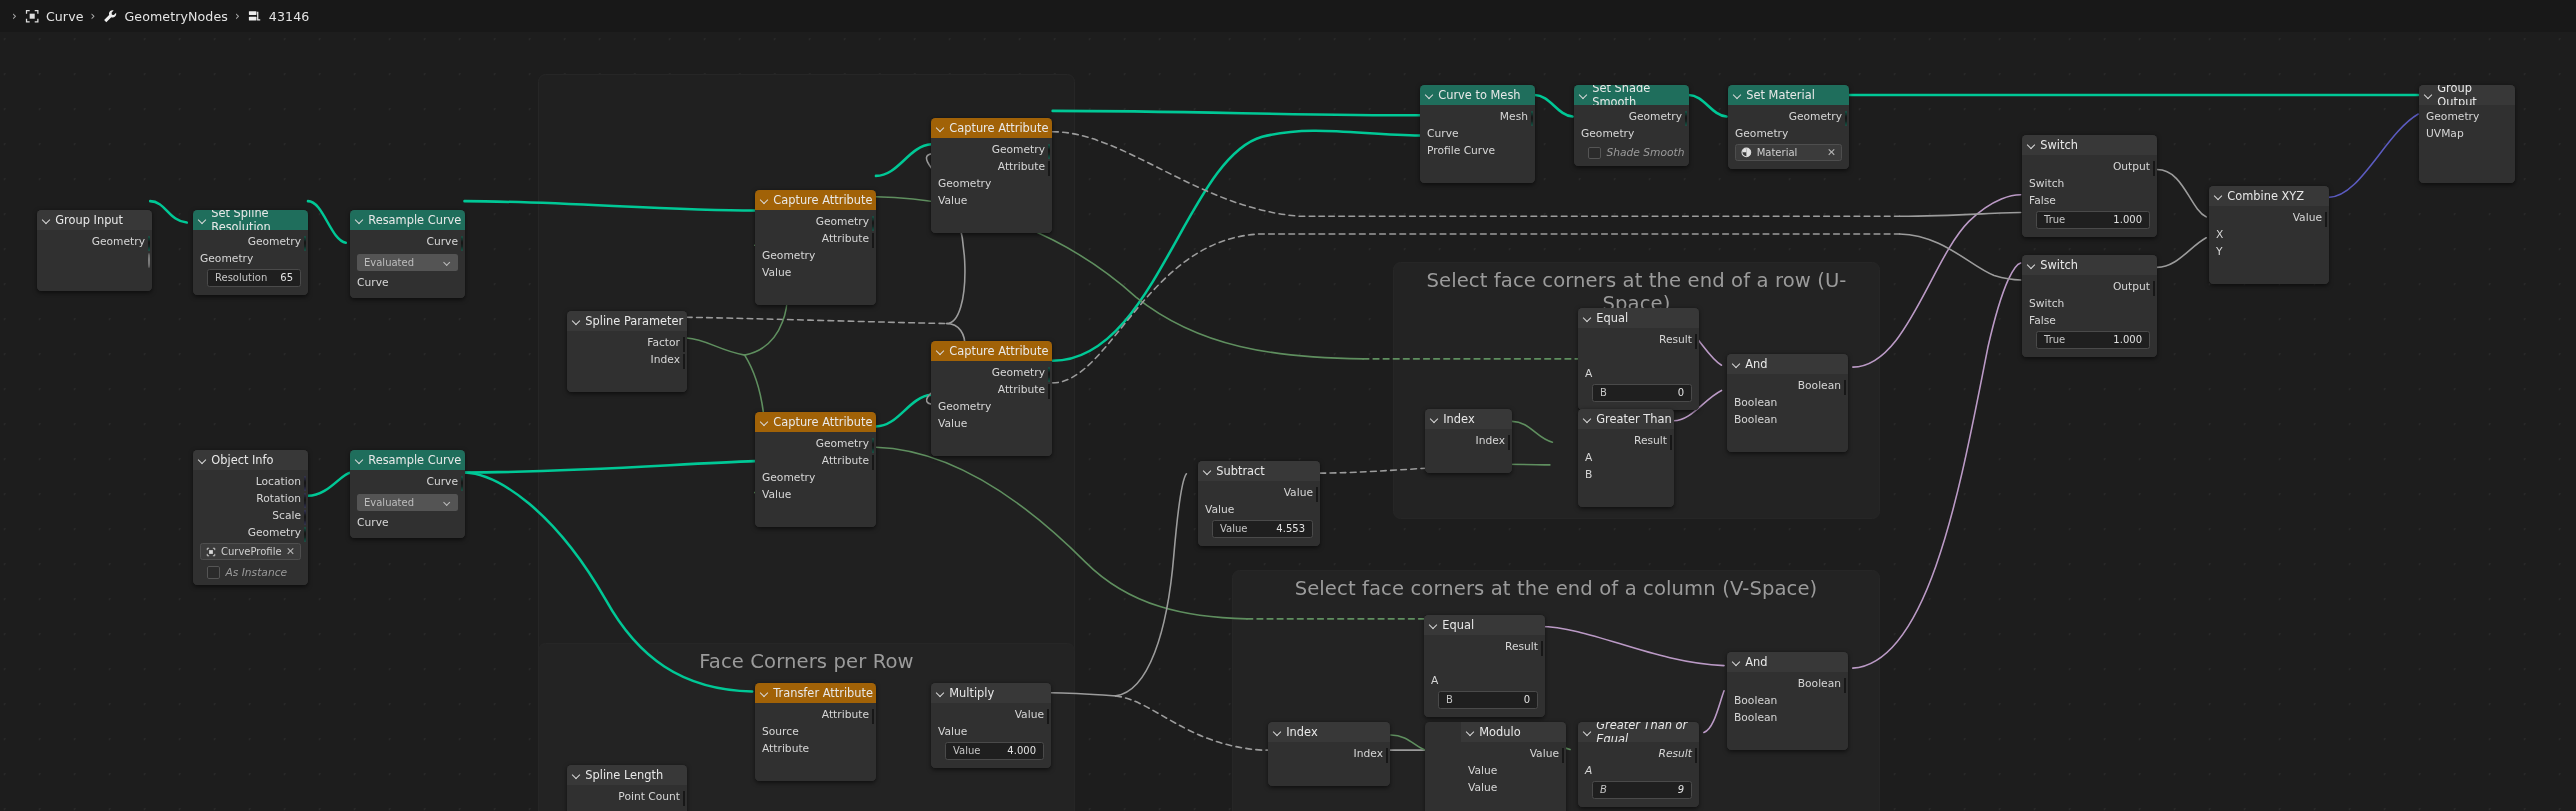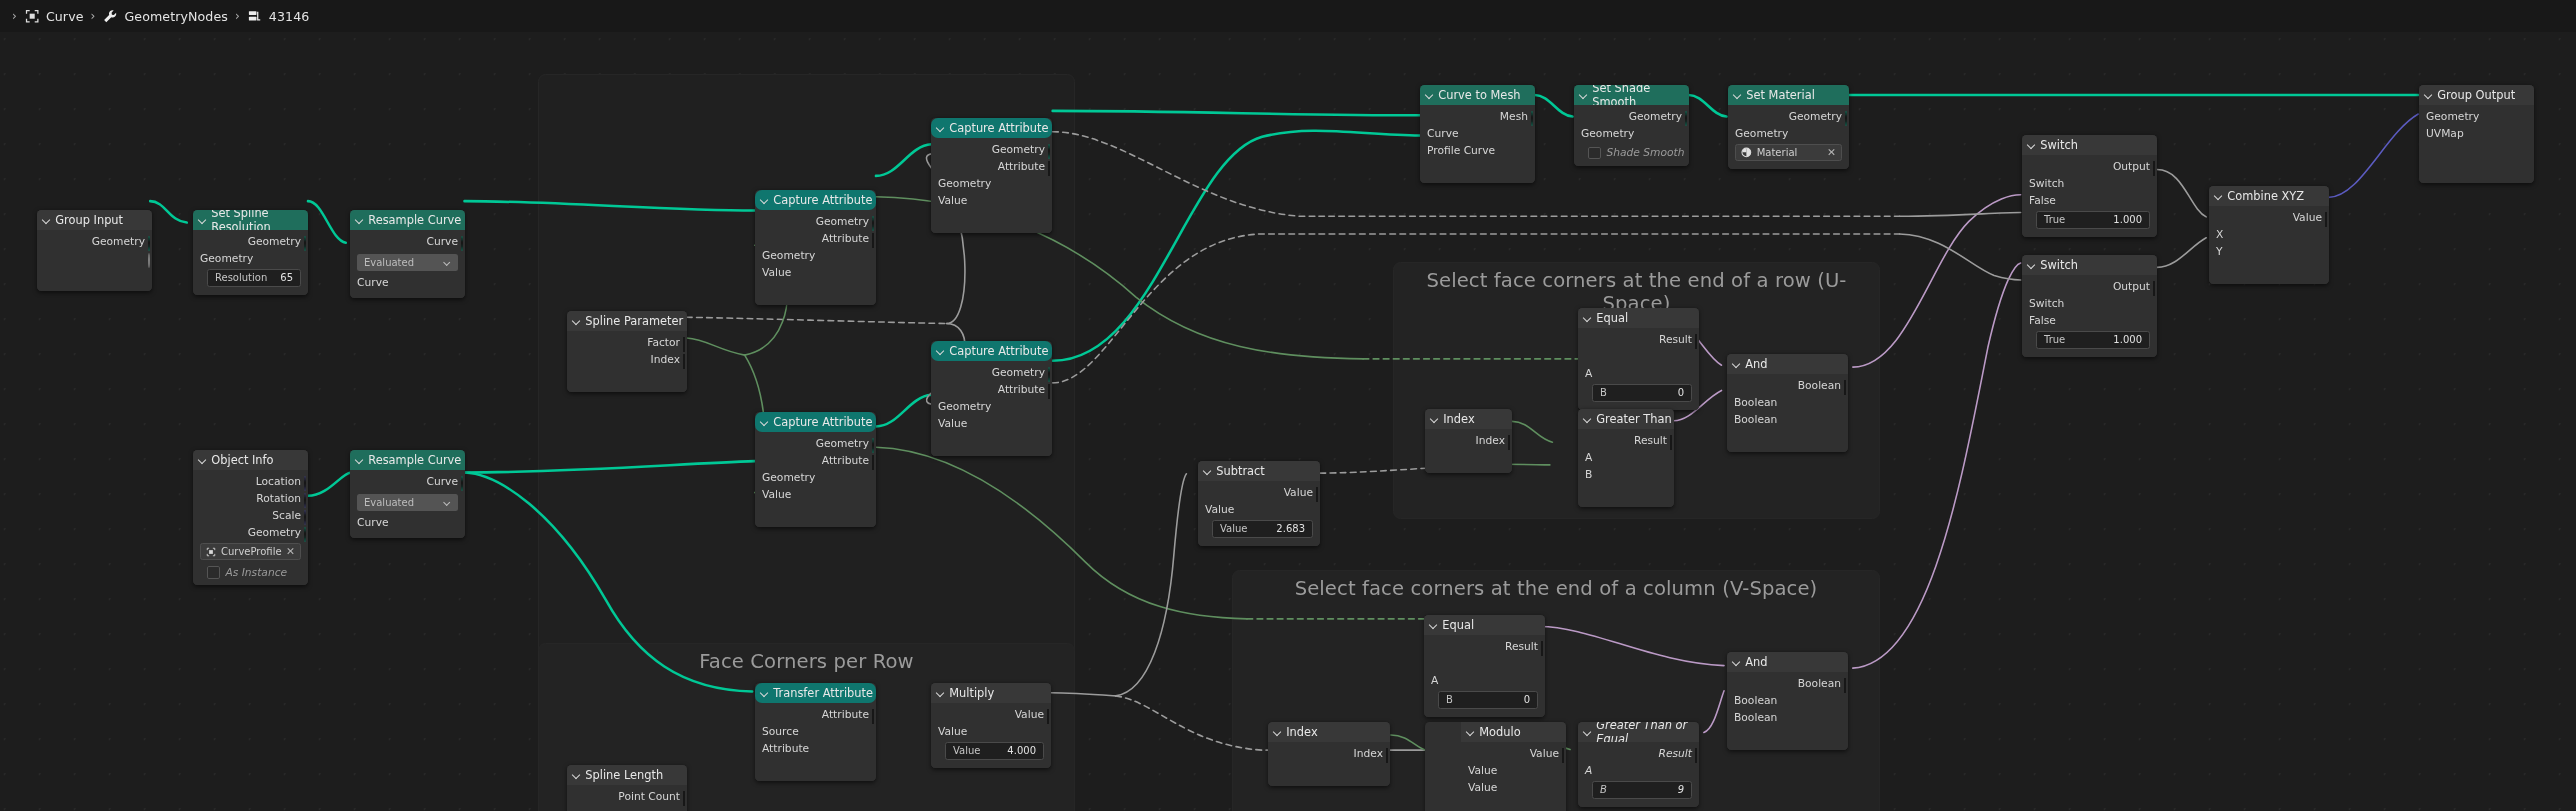--- a/index.html
+++ b/index.html
@@ -28,21 +28,21 @@
          border:0.6px solid #262626;}
   .frame-title{position:absolute;left:0;right:0;top:6.3px;text-align:center;
                color:#9b9b9b;font-size:19.6px;letter-spacing:0.1px;}
 
   
   .node{position:absolute;border-radius:4.4px;overflow:hidden;
         box-shadow:0 1.3px 4.4px rgba(0,0,0,.55);background:#303030;margin-top:20px;}
   .nhead{height:19.6px;display:flex;align-items:center;padding-left:5.7px;
          font-size:11.4px;color:#e8e8e8;box-sizing:border-box;}
   .nhead.green{background:#1f6e5c;}
-  .nhead.blue{background:#0f766e;border-radius:7px;}
+  .nhead.blue{background:#a16207;}
   .nhead.grey{background:#383838;}
   .chev{width:8.2px;height:8.2px;margin-right:4.4px;flex:0 0 auto;position:relative;}
   .chev:after{content:"";position:absolute;left:0.6px;top:1.3px;width:5px;height:5px;
      border-right:1.3px solid #d8d8d8;border-bottom:1.3px solid #d8d8d8;
      transform:rotate(45deg);}
   .nbody{background:#303030;padding:3.8px 0 6.3px 0;position:relative;}
 
   .row{height:17px;display:flex;align-items:center;position:relative;
        font-size:10.7px;color:#d6d6d6;}
   .row.out{justify-content:flex-end;padding-right:7px;}
@@ -547,21 +547,21 @@
               <path d="M8.5 8.5 L8.5 1.5 A7 7 0 0 0 2 8.5 Z" fill="#e0e0e0"></path>
             </svg>
           </span>
           <span>Material</span>
           <span class="xb">✕</span>
         </div>
       </div>
     </div>
   </div>
 
-  <div class="node" style="left:2419px;top:33px;width:115px;">
+  <div class="node" style="left:2419px;top:33px;width:96px;">
     <div class="nhead grey">
       <span class="chev"></span>
       <span>Group Output</span>
     </div>
     <div class="nbody">
       <div class="row in">
         <span class="sock left"></span>
         <span>Geometry</span>
       </div>
       <div class="row in">
@@ -586,21 +586,21 @@
         <span class="sock right"><span class="diam val"></span></span>
       </div>
       <div class="row in">
         <span class="sock left"></span>
         <span>Value</span>
       </div>
       <div style="position:relative;">
         <span class="sock left" style="top:3.8px;"></span>
         <div class="widget dark">
           <span class="widget-l">Value</span>
-          <span class="widget-r">2.683</span>
+          <span class="widget-r">4.553</span>
         </div>
       </div>
     </div>
   </div>
 
   <div class="node" style="left:1578px;top:256px;width:121px;">
     <div class="nhead grey">
       <span class="chev"></span>
       <span>Equal</span>
     </div>

